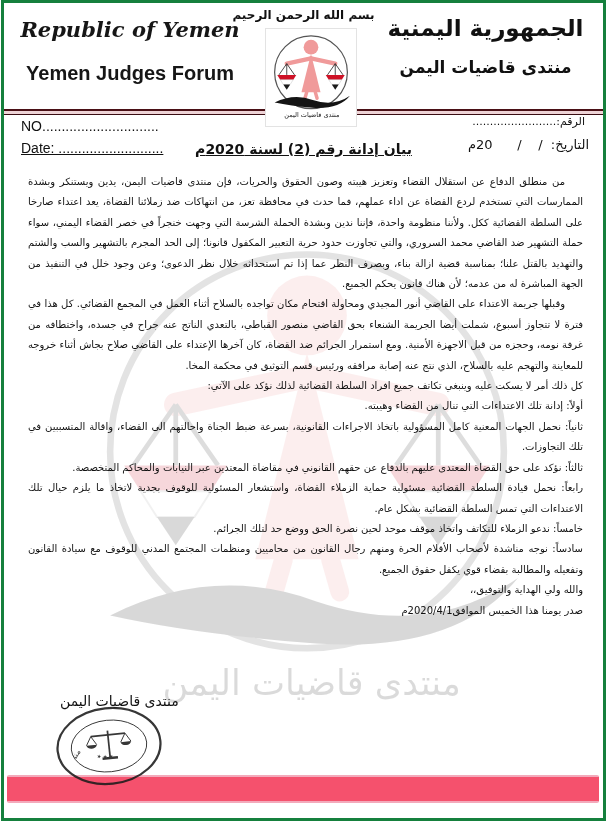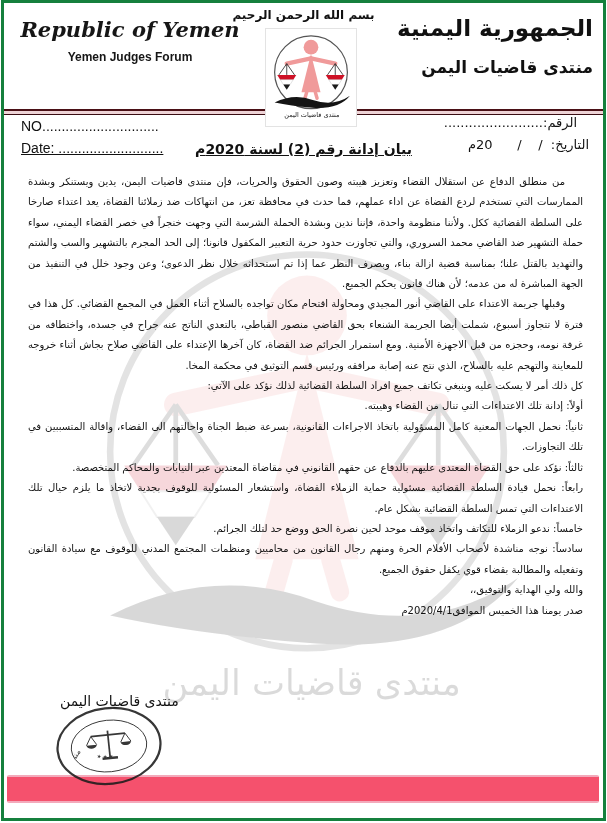--- a/index.html
+++ b/index.html
@@ -4,35 +4,35 @@
 <style>
   html,body{margin:0;padding:0;background:#ffffff;}
   .page{
     position:relative;width:605px;height:821px;margin:0 auto;
     background:#fff;border:3px solid #15803d;box-sizing:border-box;
     overflow:hidden;font-family:"DejaVu Sans",sans-serif;color:#111;
   }
   
   .hdr-left{position:absolute;left:16px;top:14px;width:220px;text-align:center;}
   .en1{font-family:"DejaVu Serif",serif;font-style:italic;font-weight:bold;font-size:21px;color:#161616;}
-  .en2{font-family:"Liberation Sans",sans-serif;font-weight:bold;font-size:12px;margin-top:8px;color:#161616;}
+  .en2{font-family:"Liberation Sans",sans-serif;font-weight:bold;font-size:20px;margin-top:20px;color:#161616;}
   .bismillah{position:absolute;left:50%;top:5px;transform:translateX(-50%);
     font-size:12px;font-weight:bold;direction:rtl;white-space:nowrap;}
   .logo-box{position:absolute;left:261px;top:25px;width:90px;height:97px;
     background:#fff;border:1px solid #e3e3e3;z-index:3;}
   .logo-box svg{width:100%;height:100%;}
-  .hdr-right{position:absolute;right:10px;top:12px;width:215px;text-align:right;direction:rtl;}
+  .hdr-right{position:absolute;right:10px;top:12px;width:215px;text-align:center;direction:rtl;}
   .ar1{font-size:23px;font-weight:bold;letter-spacing:-1px;}
   .ar2{font-size:17px;font-weight:bold;margin-top:16px;}
   .hdr-rule{position:absolute;left:0;right:0;top:106px;height:3px;
     border-top:2px solid #4a1016;border-bottom:1px solid #3a0d13;background:#eed3d6;z-index:2;}
   
   .ref-no{position:absolute;left:17px;top:115px;font-family:"Liberation Sans",sans-serif;font-size:14px;text-align:right;}
   .ref-date{position:absolute;left:17px;top:137px;font-family:"Liberation Sans",sans-serif;font-size:14px;text-decoration:underline;}
-  .ref-raqm{position:absolute;right:26px;top:112px;direction:rtl;font-size:13px;white-space:pre;}
+  .ref-raqm{position:absolute;right:18px;top:112px;direction:rtl;font-size:11px;white-space:pre;}
   .ref-tarikh{position:absolute;right:14px;top:134px;direction:rtl;font-size:13px;white-space:pre;}
   .doc-title{position:absolute;left:50%;top:138px;transform:translateX(-50%);
     direction:rtl;font-size:14px;font-weight:bold;text-decoration:underline;white-space:nowrap;}
   
   .watermark{position:absolute;left:68px;top:214px;width:470px;height:525px;opacity:0.16;z-index:0;}
   .body-text{position:absolute;left:24px;right:20px;top:169px;z-index:1;
     direction:rtl;text-align:justify;font-size:10px;line-height:20.4px;}
   .para{text-indent:18px;margin:0;}
   .para-flush{text-indent:0;margin:0;}
   .item{margin:0;}

